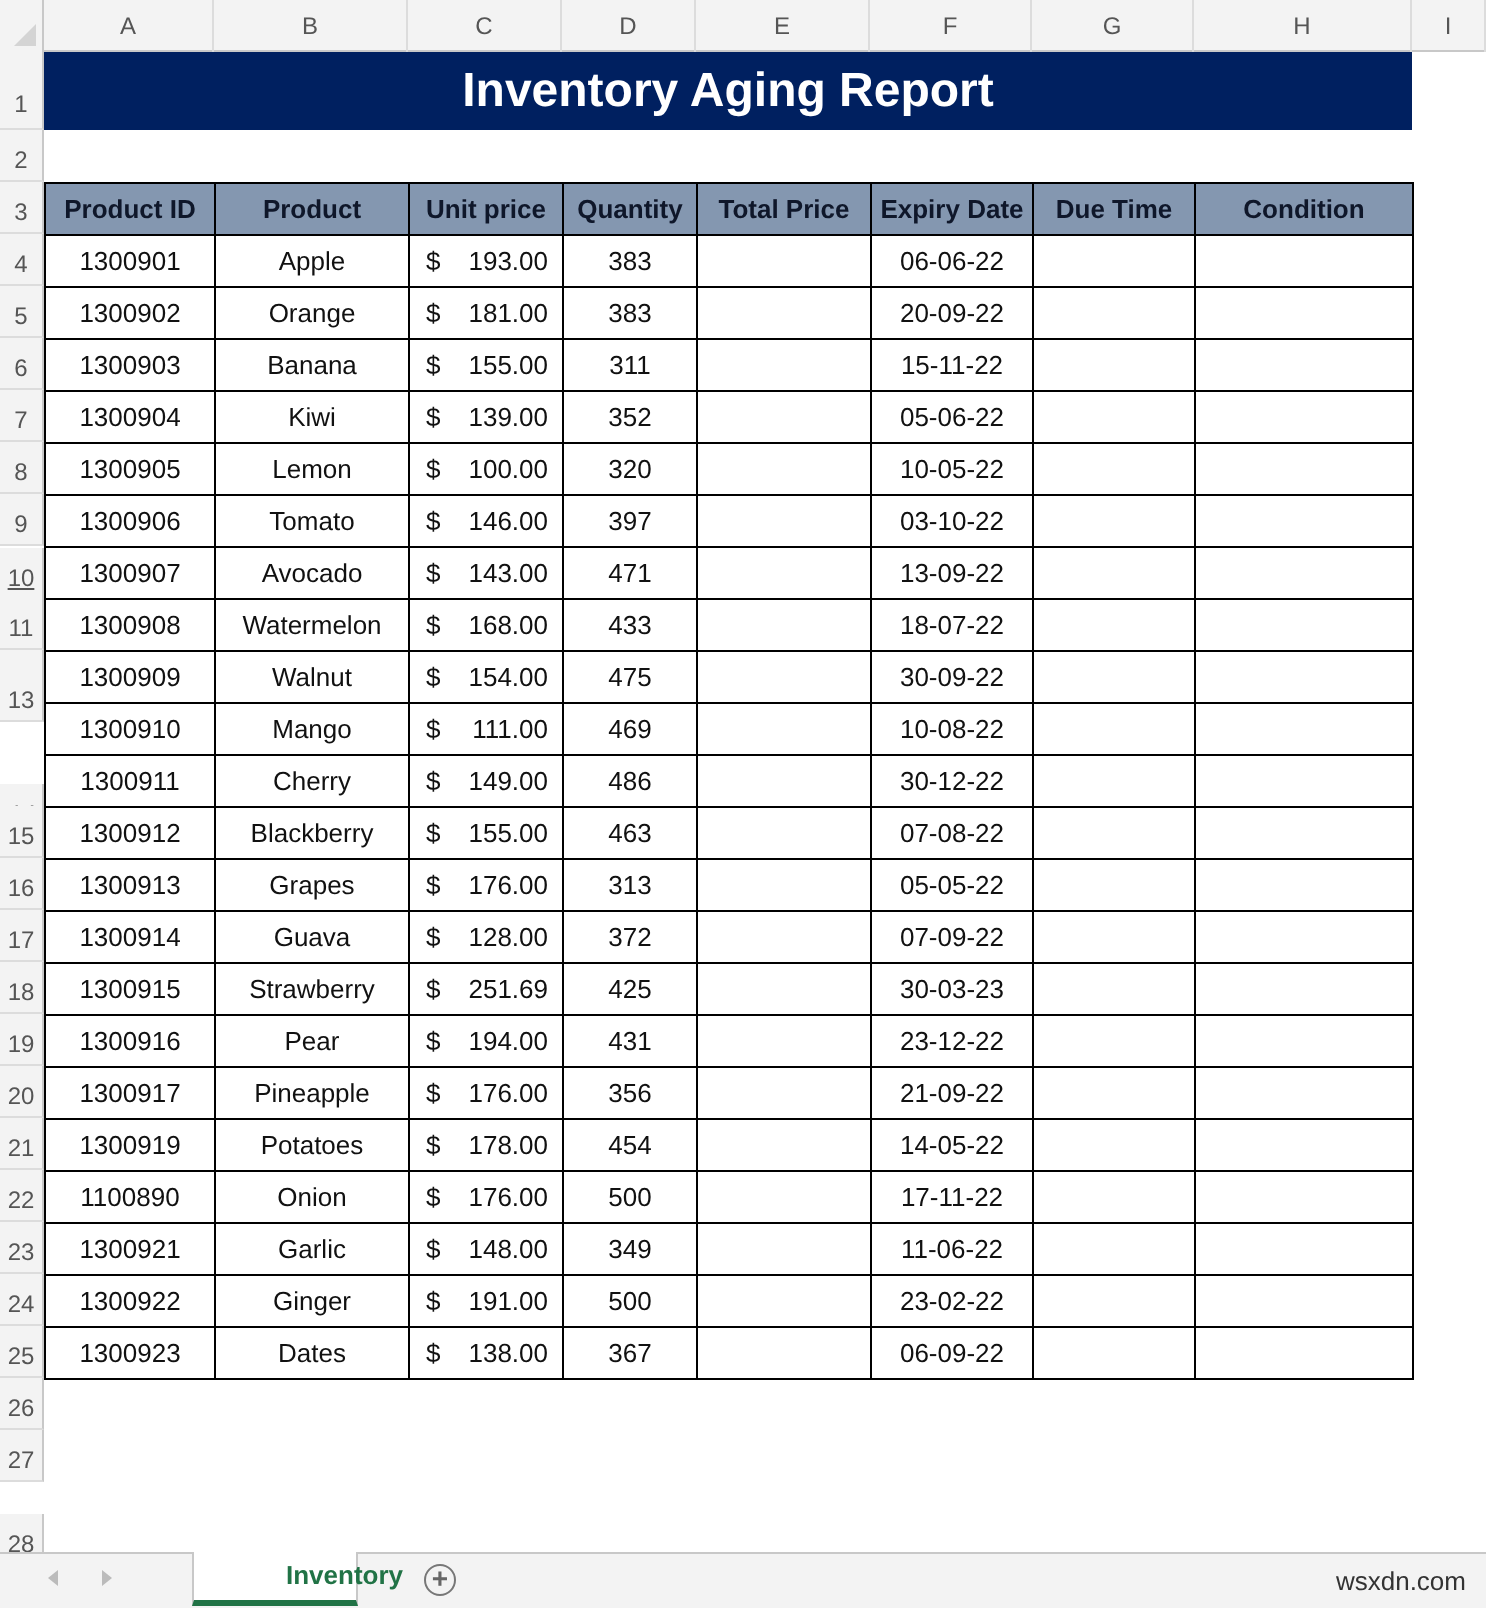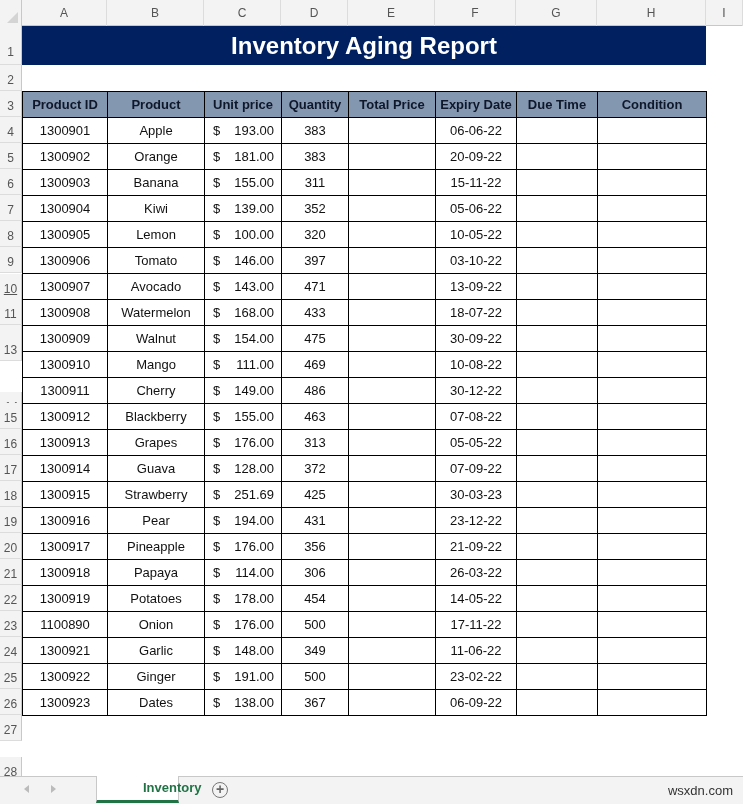--- a/index.html
+++ b/index.html
@@ -345,35 +345,20 @@
               <span>176.00</span>
             </div>
           </td>
           <td>356</td>
           <td></td>
           <td>21-09-22</td>
           <td></td>
           <td></td>
         </tr>
         <tr>
-          <td>1300918</td>
-          <td>Papaya</td>
-          <td>
-            <div class="price">
-              <span>$</span>
-              <span>114.00</span>
-            </div>
-          </td>
-          <td>306</td>
-          <td></td>
-          <td>26-03-22</td>
-          <td></td>
-          <td></td>
-        </tr>
-        <tr>
           <td>1300919</td>
           <td>Potatoes</td>
           <td>
             <div class="price">
               <span>$</span>
               <span>178.00</span>
             </div>
           </td>
           <td>454</td>
           <td></td>

